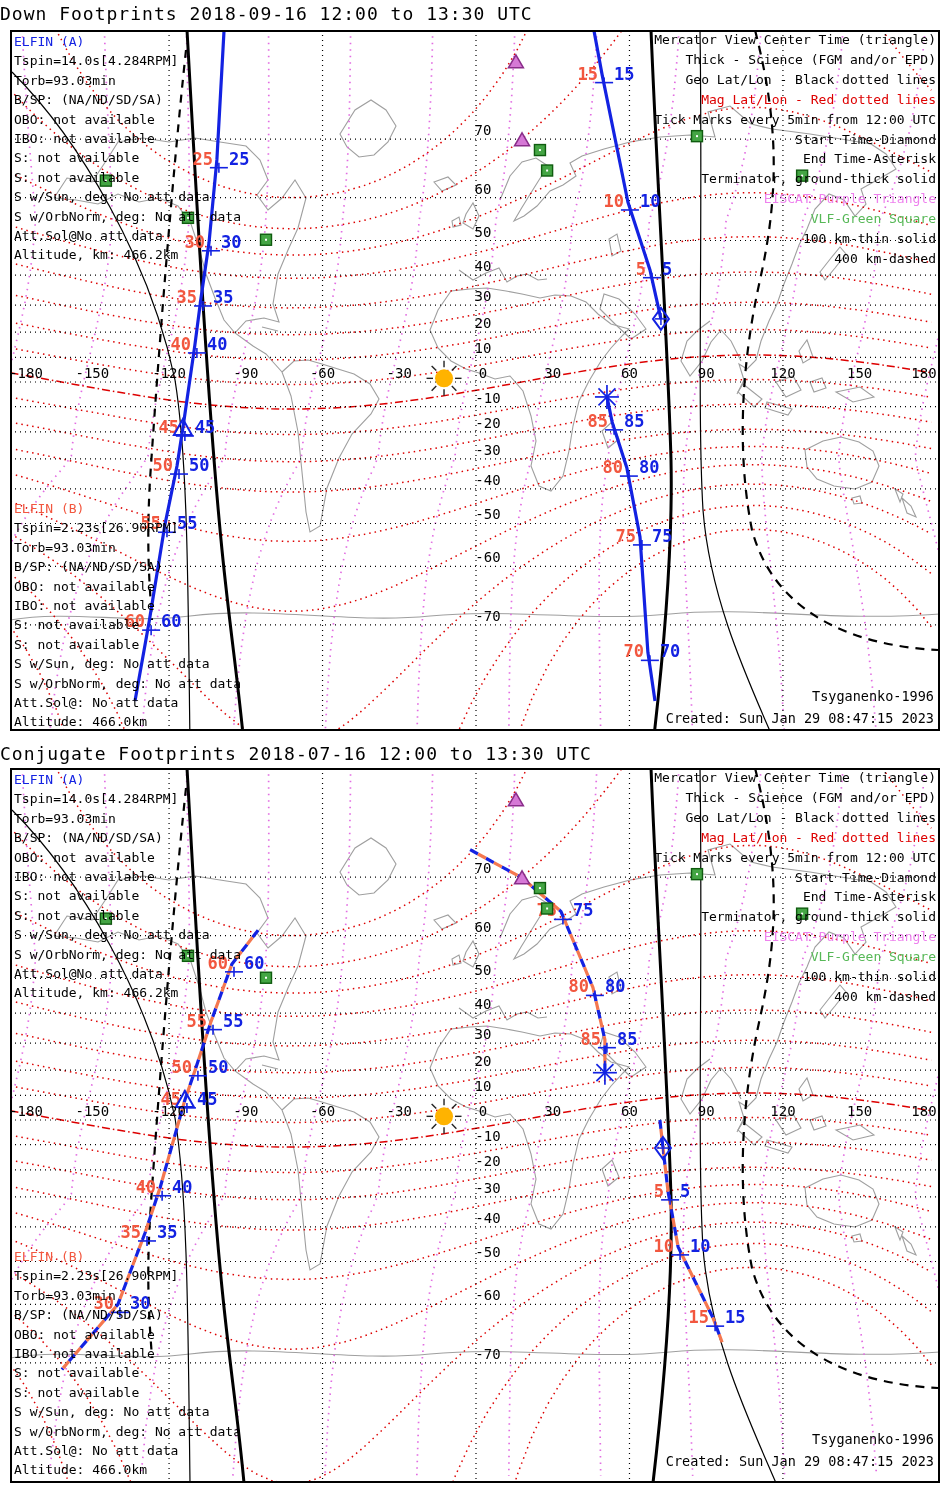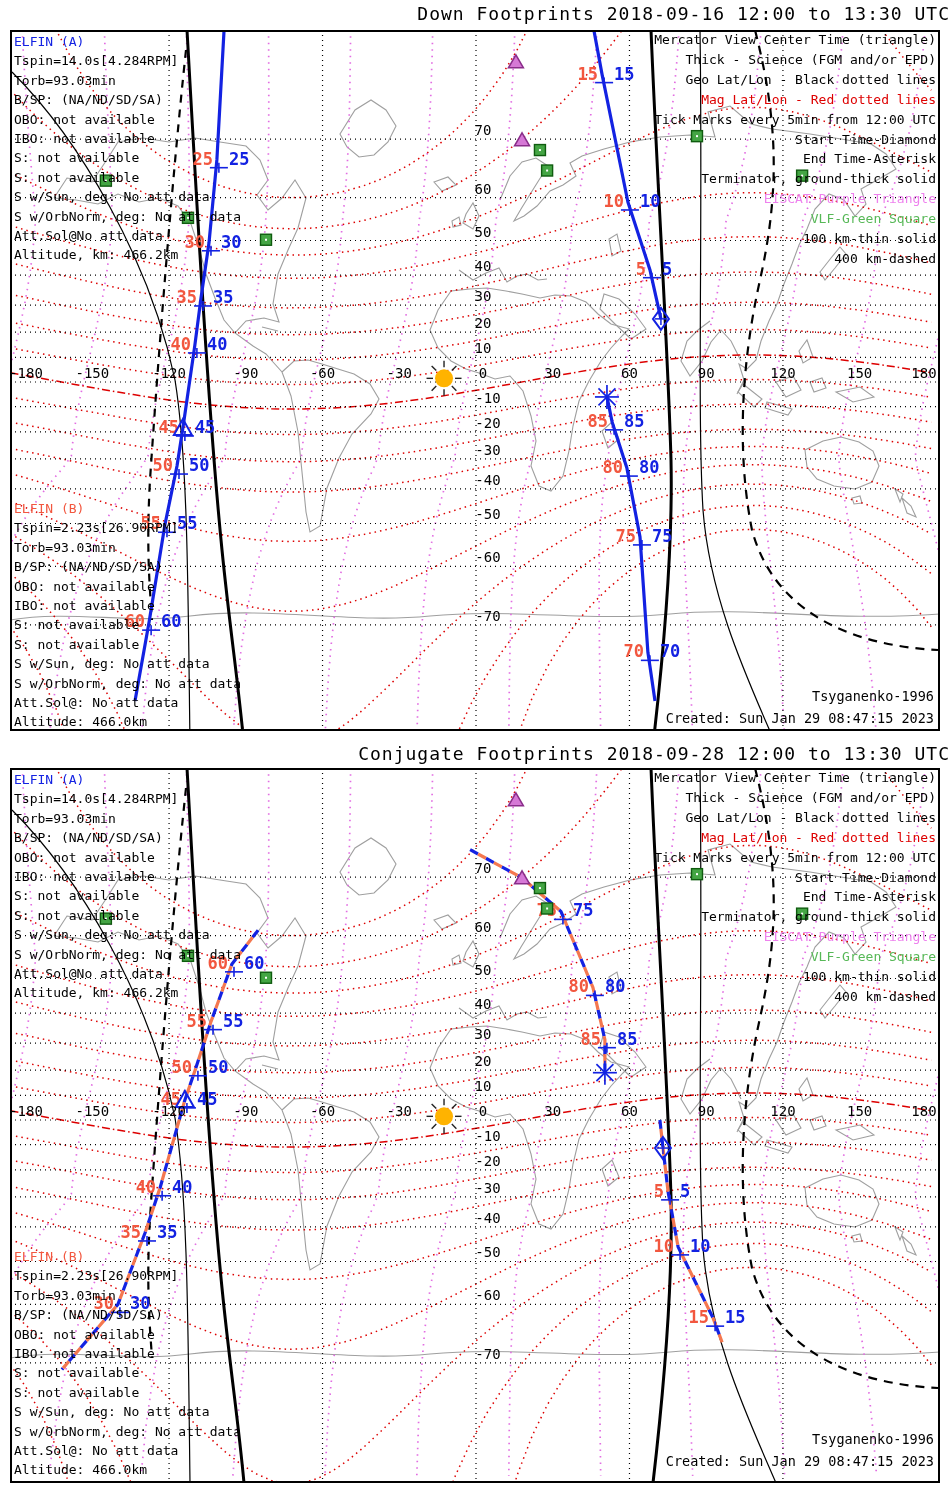--- a/index.html
+++ b/index.html
@@ -1,18 +1,18 @@
 <!DOCTYPE html>
 <html><head>
 <meta charset="utf-8">
 <style>
   html,body{margin:0;padding:0;background:#fff;}
   .fig{position:relative;width:950px;height:1500px;background:#fff;
        font-family:"DejaVu Sans Mono",monospace;color:#000;overflow:hidden;}
-  .title{position:absolute;left:0;width:100%;text-align:right;
+  .title{position:absolute;left:0;width:100%;text-align:left;
          font-size:18px;letter-spacing:1px;white-space:nowrap;}
   .box{position:absolute;left:10px;width:930px;overflow:hidden;background:#fff;}
   .box svg{position:absolute;left:0;top:0;}
   .info{position:absolute;left:4px;font-size:13px;line-height:19.4px;white-space:nowrap;z-index:5;}
   .info .hdr{font-weight:normal;}
   .legend{position:absolute;right:4px;top:0;text-align:right;font-size:13px;
           line-height:19.9px;white-space:nowrap;z-index:5;}
   .mfooter{position:absolute;right:6px;text-align:right;font-size:13.5px;line-height:22px;z-index:5;margin-left:12px;}
   .box svg text{font-family:"DejaVu Sans Mono",monospace;}
   .axlab{font-size:14px;fill:#000;}
@@ -266,21 +266,21 @@
         <div style="color: rgb(87, 184, 87);">VLF-Green Square</div>
         <div style="color: rgb(0, 0, 0);">100 km-thin solid</div>
         <div style="color: rgb(0, 0, 0);">400 km-dashed</div>
       </div>
     <div class="mfooter" style="bottom:2px">
       <div>Tsyganenko-1996</div>
       <div>Created: Sun Jan 29 08:47:15 2023</div>
     </div>
   </div>
 
-  <div class="title" style="top:743px">Conjugate Footprints 2018-09-28 12:00 to 13:30 UTC</div>
+  <div class="title" style="top:743px">Conjugate Footprints 2018-07-16 12:00 to 13:30 UTC</div>
 
   <div class="box" style="top:768px;height:715px">
     <svg id="svg1" width="930" height="715" viewBox="0 0 930 715">
         <path d="M44,168 L57,148 L82,152 L98,128 L108,112 L133,108 L159,112 L185,108 L210,112 L236,116 L250,130 L258,150 L247,165 L258,180 L272,168 L285,150 L296,168 L288,198 L278,220 L268,244 L263,274 L269,292 L254,288 L236,291 L225,303 L243,316 L256,324 L263,332 L272,342 L281,366 L288,402 L292,442 L296,482 L300,502 L310,496 L317,458 L329,428 L342,404 L361,384 L369,369 L360,354 L344,344 L328,339 L312,334 L298,330 L284,331 L272,342" fill="none" stroke="#9f9f9f" stroke-width="1.1"></path>
         <path d="M225,303 L214,290 L205,268 L196,244 L189,218 L181,194 L168,176 L149,168 L129,172 L108,164 L88,174 L66,170 L44,168" fill="none" stroke="#9f9f9f" stroke-width="1.1"></path>
         <path d="M330,104 L345,80 L361,70 L376,80 L386,96 L378,112 L364,125 L349,127 L337,117 Z" fill="none" stroke="#9f9f9f" stroke-width="1.1"></path>
         <path d="M424,152 L438,147 L446,155 L432,161 Z" fill="none" stroke="#9f9f9f" stroke-width="1.1"></path>
         <path d="M456,184 L463,173 L469,186 L463,199 L453,193 Z M442,191 L449,187 L451,195 L443,197 Z" fill="none" stroke="#9f9f9f" stroke-width="1.1"></path>
         <path d="M490,170 L500,146 L512,132 L526,128 L538,136 L529,150 L519,166 L511,179 L504,191 L514,186 L527,176 L540,161 L553,155 L566,146 L560,133 L572,126 L594,119 L620,112 L650,107 L680,105 L705,107 L698,82 L720,76 L741,94 L762,99 L800,104 L831,109 L861,114 L876,124 L886,139 L869,149 L851,159 L856,174 L845,186 L834,170 L819,164 L805,179 L797,199 L789,215 L782,234 L774,254 L767,274 L759,291 L751,311 L746,330 L737,339 L729,334 L734,350 L727,364" fill="none" stroke="#9f9f9f" stroke-width="1.1"></path>
         <path d="M700,291 L688,300 L677,311 L671,331 L680,346 L692,331 L701,312 L711,300 L721,311 L731,331" fill="none" stroke="#9f9f9f" stroke-width="1.1"></path>

